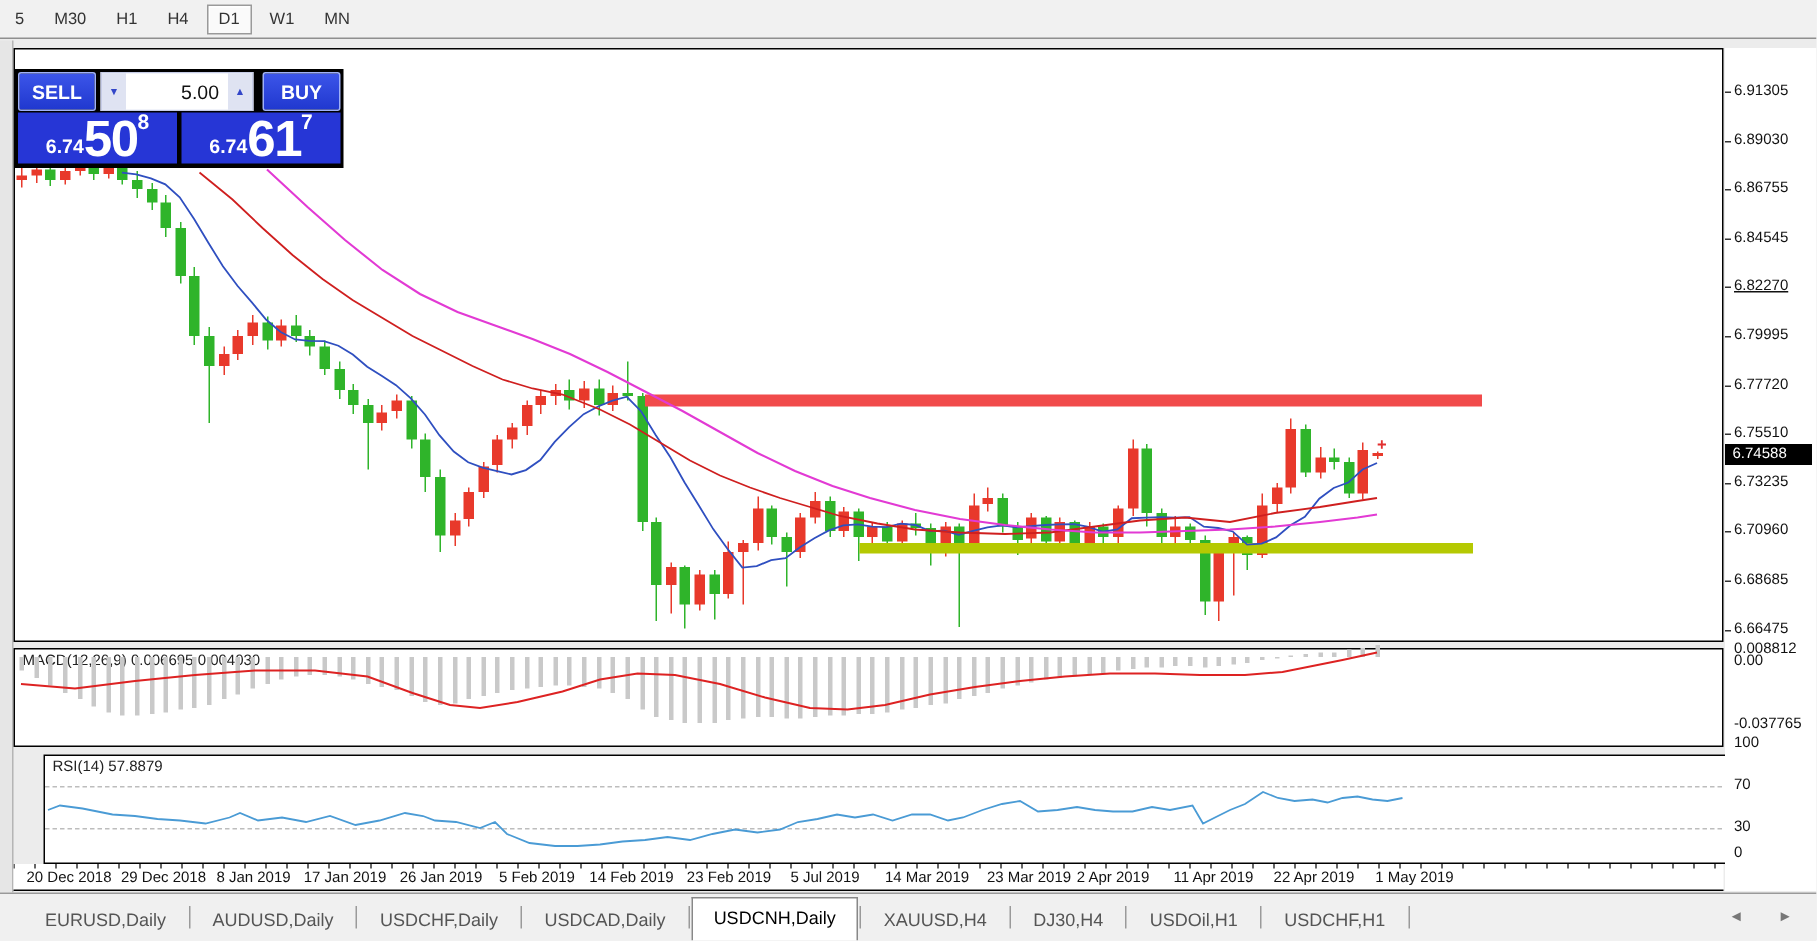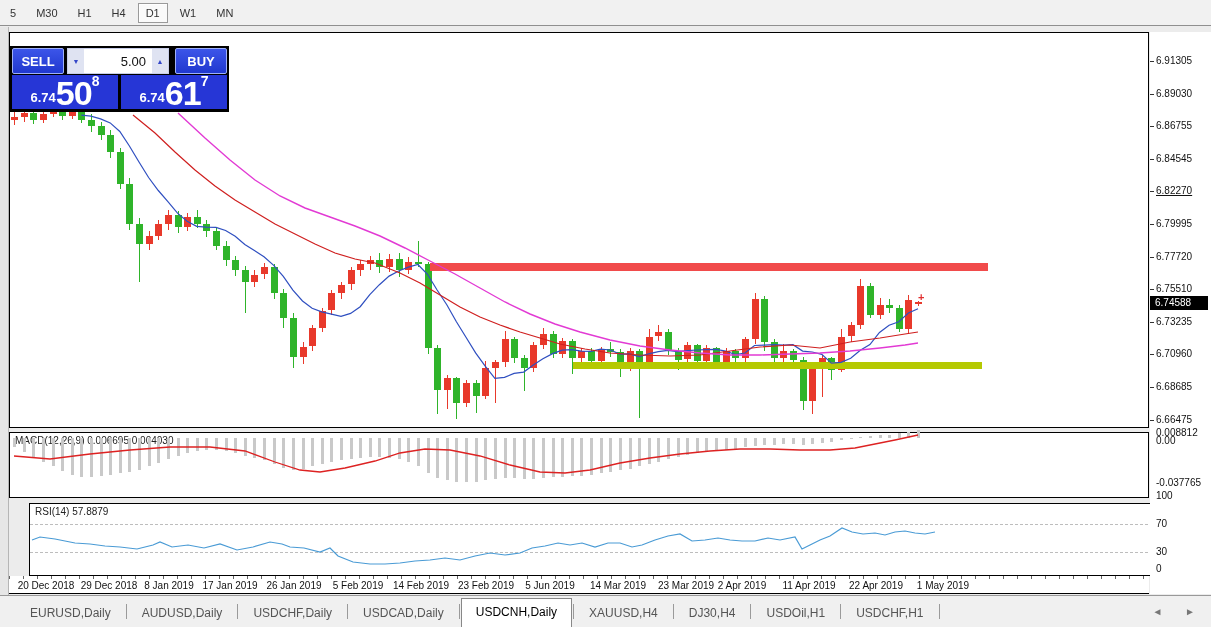--- a/index.html
+++ b/index.html
@@ -446,21 +446,21 @@
   <div id="date-band">
     <div id="date-ticks"></div>
   <div class="date-label" style="left: 37px;">20 Dec 2018</div>
       <div class="date-label" style="left: 100px;">29 Dec 2018</div>
       <div class="date-label" style="left: 160px;">8 Jan 2019</div>
       <div class="date-label" style="left: 221px;">17 Jan 2019</div>
       <div class="date-label" style="left: 285px;">26 Jan 2019</div>
       <div class="date-label" style="left: 349px;">5 Feb 2019</div>
       <div class="date-label" style="left: 412px;">14 Feb 2019</div>
       <div class="date-label" style="left: 477px;">23 Feb 2019</div>
-      <div class="date-label" style="left: 541px;">5 Jun 2019</div>
+      <div class="date-label" style="left: 541px;">5 Jul 2019</div>
       <div class="date-label" style="left: 609px;">14 Mar 2019</div>
       <div class="date-label" style="left: 677px;">23 Mar 2019</div>
       <div class="date-label" style="left: 733px;">2 Apr 2019</div>
       <div class="date-label" style="left: 800px;">11 Apr 2019</div>
       <div class="date-label" style="left: 867px;">22 Apr 2019</div>
       <div class="date-label" style="left: 934px;">1 May 2019</div>
     </div>
 
   <div id="axis-col">
       <div class="axis-tick" style="top: 29px;"></div>

